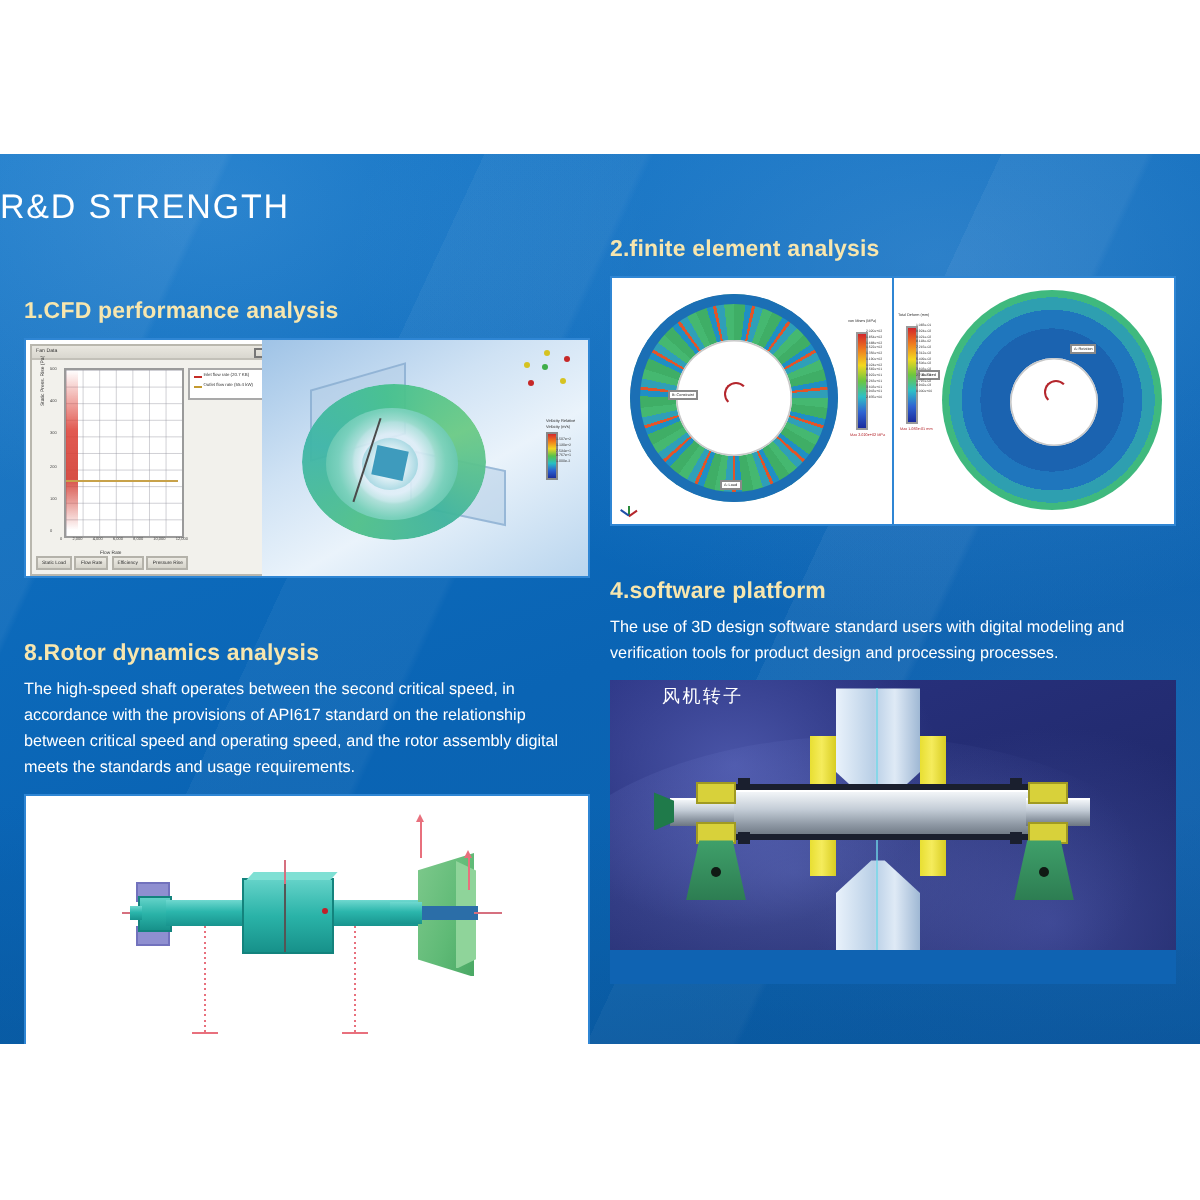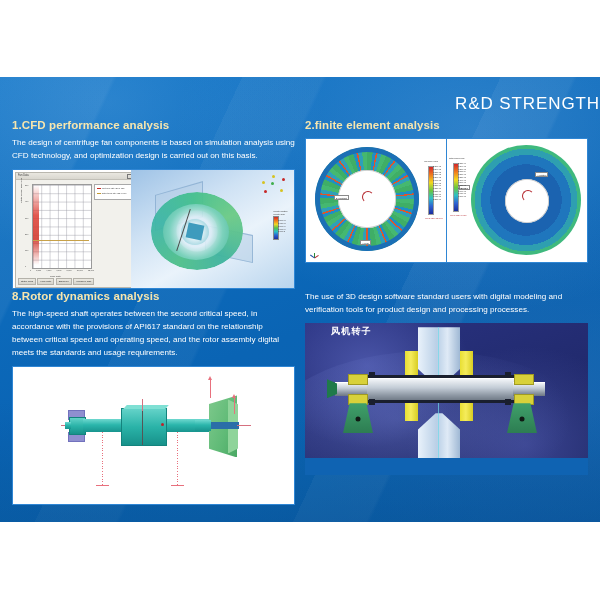--- a/index.html
+++ b/index.html
@@ -27,27 +27,27 @@
                               rgba(255,255,255,.045) 30% 40%, rgba(255,255,255,0) 40.5% 62%,
                               rgba(255,255,255,.05) 62% 71%, rgba(255,255,255,0) 71.5% 100%);
   }
   .panel:after{
     content:"";position:absolute;left:0;bottom:0;width:100%;height:120px;
     background:linear-gradient(to bottom, rgba(5,70,130,0) 0%, rgba(5,72,132,.30) 100%);
   }
 
   
   .hdr{
-    position:absolute;left:0;top:17px;width:100%;text-align:right;
+    position:absolute;left:0;top:17px;width:100%;text-align:left;
     color:#ffffff;font-size:17px;letter-spacing:.9px;z-index:5;
   }
 
   
   .col{position:absolute;z-index:4;}
-  .col-l{left:12px;width:283px;}
+  .col-l{left:12px;width:283px;margin-top:31px;}
   .col-r{left:305px;width:283px;}
   .row-1{top:42px;}
   .row-2{top:213px;}
 
   .sec-title{
     color:#f7e6ae;font-size:11.5px;font-weight:bold;margin:0 0 5px 0;
     letter-spacing:.1px;
   }
   .sec-body{
     color:#ffffff;font-size:8.1px;line-height:1.62;margin:0;
@@ -55,21 +55,21 @@
   }
 
   
   .fig{
     position:relative;margin-top:7px;background:#ffffff;
     border:1px solid #2f86d4;overflow:hidden;
   }
   .fig-cfd{height:118px;}
   .fig-fea{height:123px;display:flex;}
   .fig-rotor{height:137px;}
-  .fig-sw{height:152px;border:none;background:#1d2a6b;font-weight:bold;}
+  .fig-sw{height:152px;border:none;background:#1d2a6b;}
 
   
   .cfd-win{position:absolute;left:2px;top:2px;width:118px;height:114px;background:#f2f1ec;border:1px solid #b9b7ae;}
   .cfd-tbar{height:6px;background:linear-gradient(#e9e7e0,#d9d7cf);border-bottom:1px solid #c2c0b8;position:relative;}
   .cfd-tbar span{position:absolute;left:2px;top:0;font-size:2.6px;color:#3a3a3a;line-height:6px;}
   .cfd-tbar i{position:absolute;right:2px;top:1px;width:3px;height:3px;border:.4px solid #777;}
   .cfd-plot{position:absolute;left:16px;top:11px;width:58px;height:83px;background:#fff;border:.6px solid #9a9a9a;
     background-image:linear-gradient(to right,rgba(150,150,160,.45) .5px,transparent .5px),
                      linear-gradient(to bottom,rgba(150,150,160,.45) .5px,transparent .5px);
     background-size:8.3px 8.3px;}
@@ -182,21 +182,20 @@
 </head>
 <body>
 
 <div class="page">
   <div class="panel">
 
     <div class="hdr">R&amp;D STRENGTH</div>
 
     <div class="col col-l row-1">
       <div class="sec-title">1.CFD performance analysis</div>
-      <div class="sec-body">The design of centrifuge fan components is based on simulation analysis using CFD technology, and optimization design is carried out on this basis.</div>
 
       <div class="fig fig-cfd">
 
         <div class="cfd-win">
           <div class="cfd-tbar">
             <span>Fan Data</span>
             <i></i>
           </div>
           <div class="cfd-ytitle">Static Press. Rise (Pa)</div>
           <div class="cfd-yticks">
@@ -372,20 +371,21 @@
           <div class="base" style="left:158px;top:118px;width:13px;"></div>
 
           <div class="arrow" style="left:197px;top:13px;height:18px;"></div>
           <div class="arrow" style="left:221px;top:31px;height:16px;"></div>
           <div class="cline" style="left:129px;top:32px;width:.5px;height:12px;"></div>
         </div>
       </div>
     </div>
 
     <div class="col col-r row-2">
+      <div class="sec-title">4.software platform</div>
       <div class="sec-body">The use of 3D design software standard users with digital modeling and verification tools for product design and processing processes.</div>
 
       <div class="fig fig-sw">
         <div class="sw">
           <div class="sw-title">风机转子</div>
 
           <div class="impw" style="left:113px;top:4px;width:42px;height:58px;clip-path:polygon(0 0,100% 0,100% 72%,58% 100%,42% 100%,0 72%);"></div>
           <div class="impw" style="left:113px;top:90px;width:42px;height:58px;clip-path:polygon(42% 0,58% 0,100% 28%,100% 100%,0 100%,0 28%);"></div>
           <div class="yel" style="left:100px;top:28px;width:13px;height:48px;"></div>
           <div class="yel" style="left:155px;top:28px;width:13px;height:48px;"></div>

